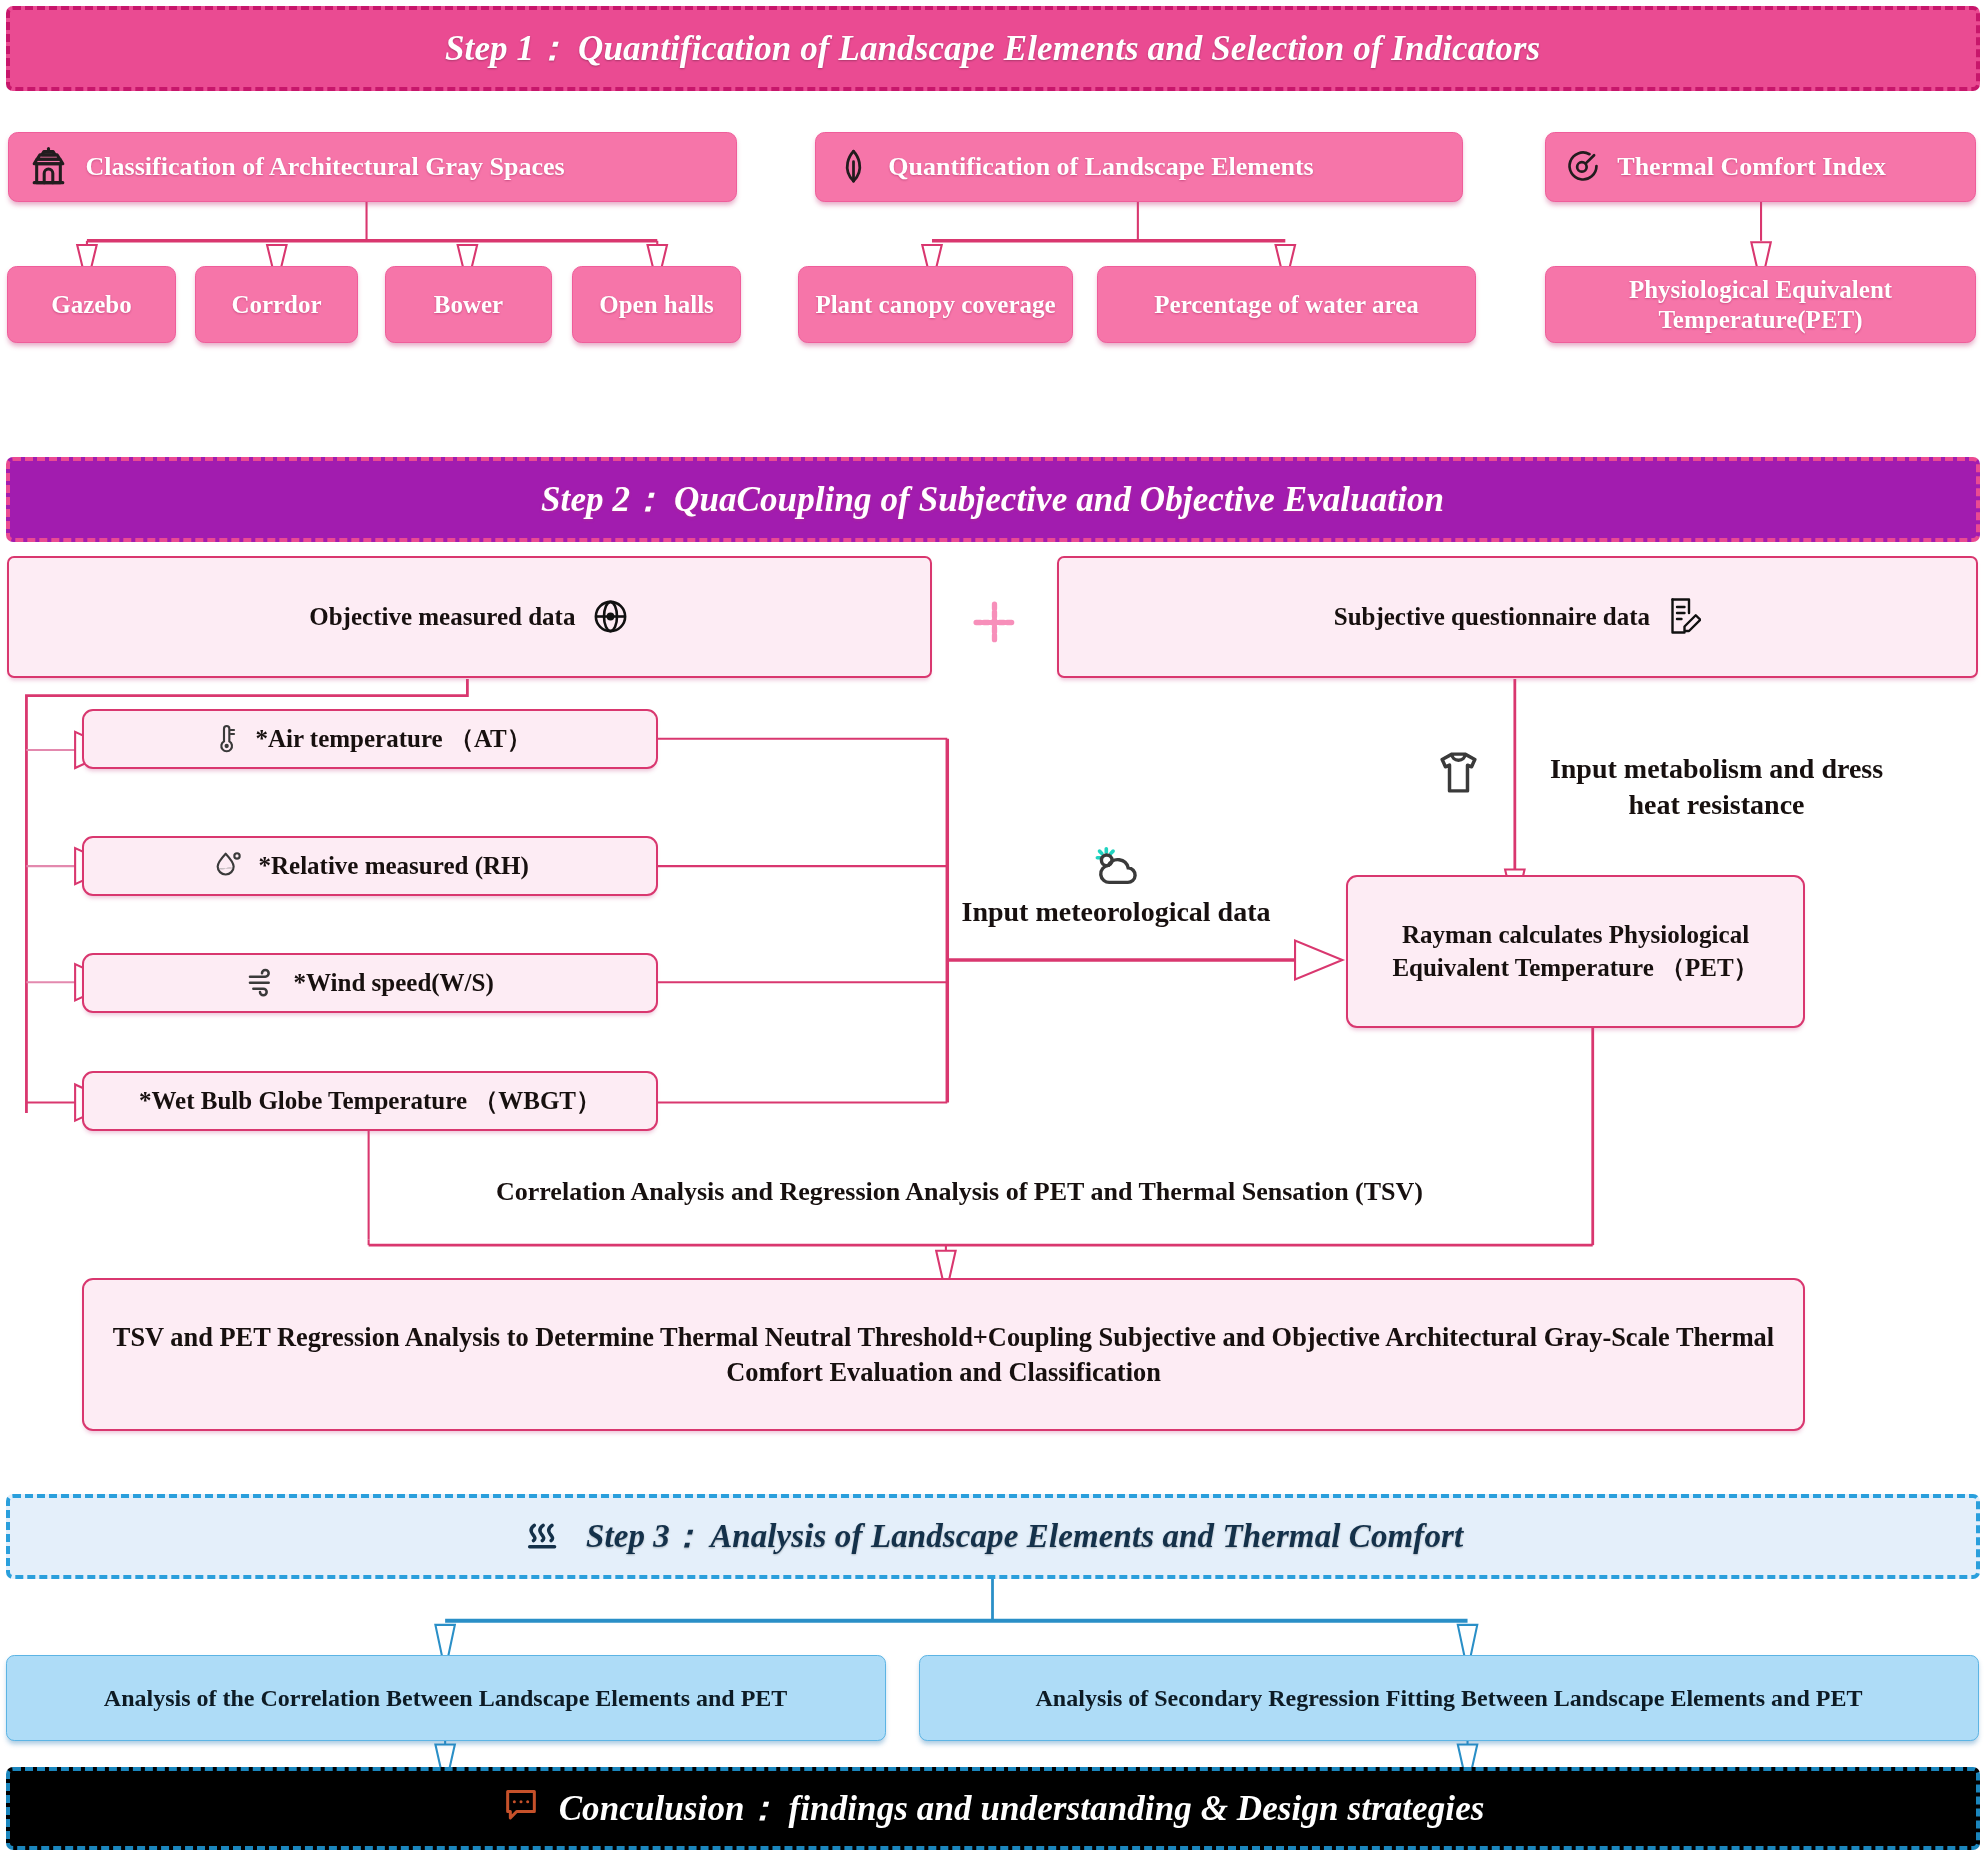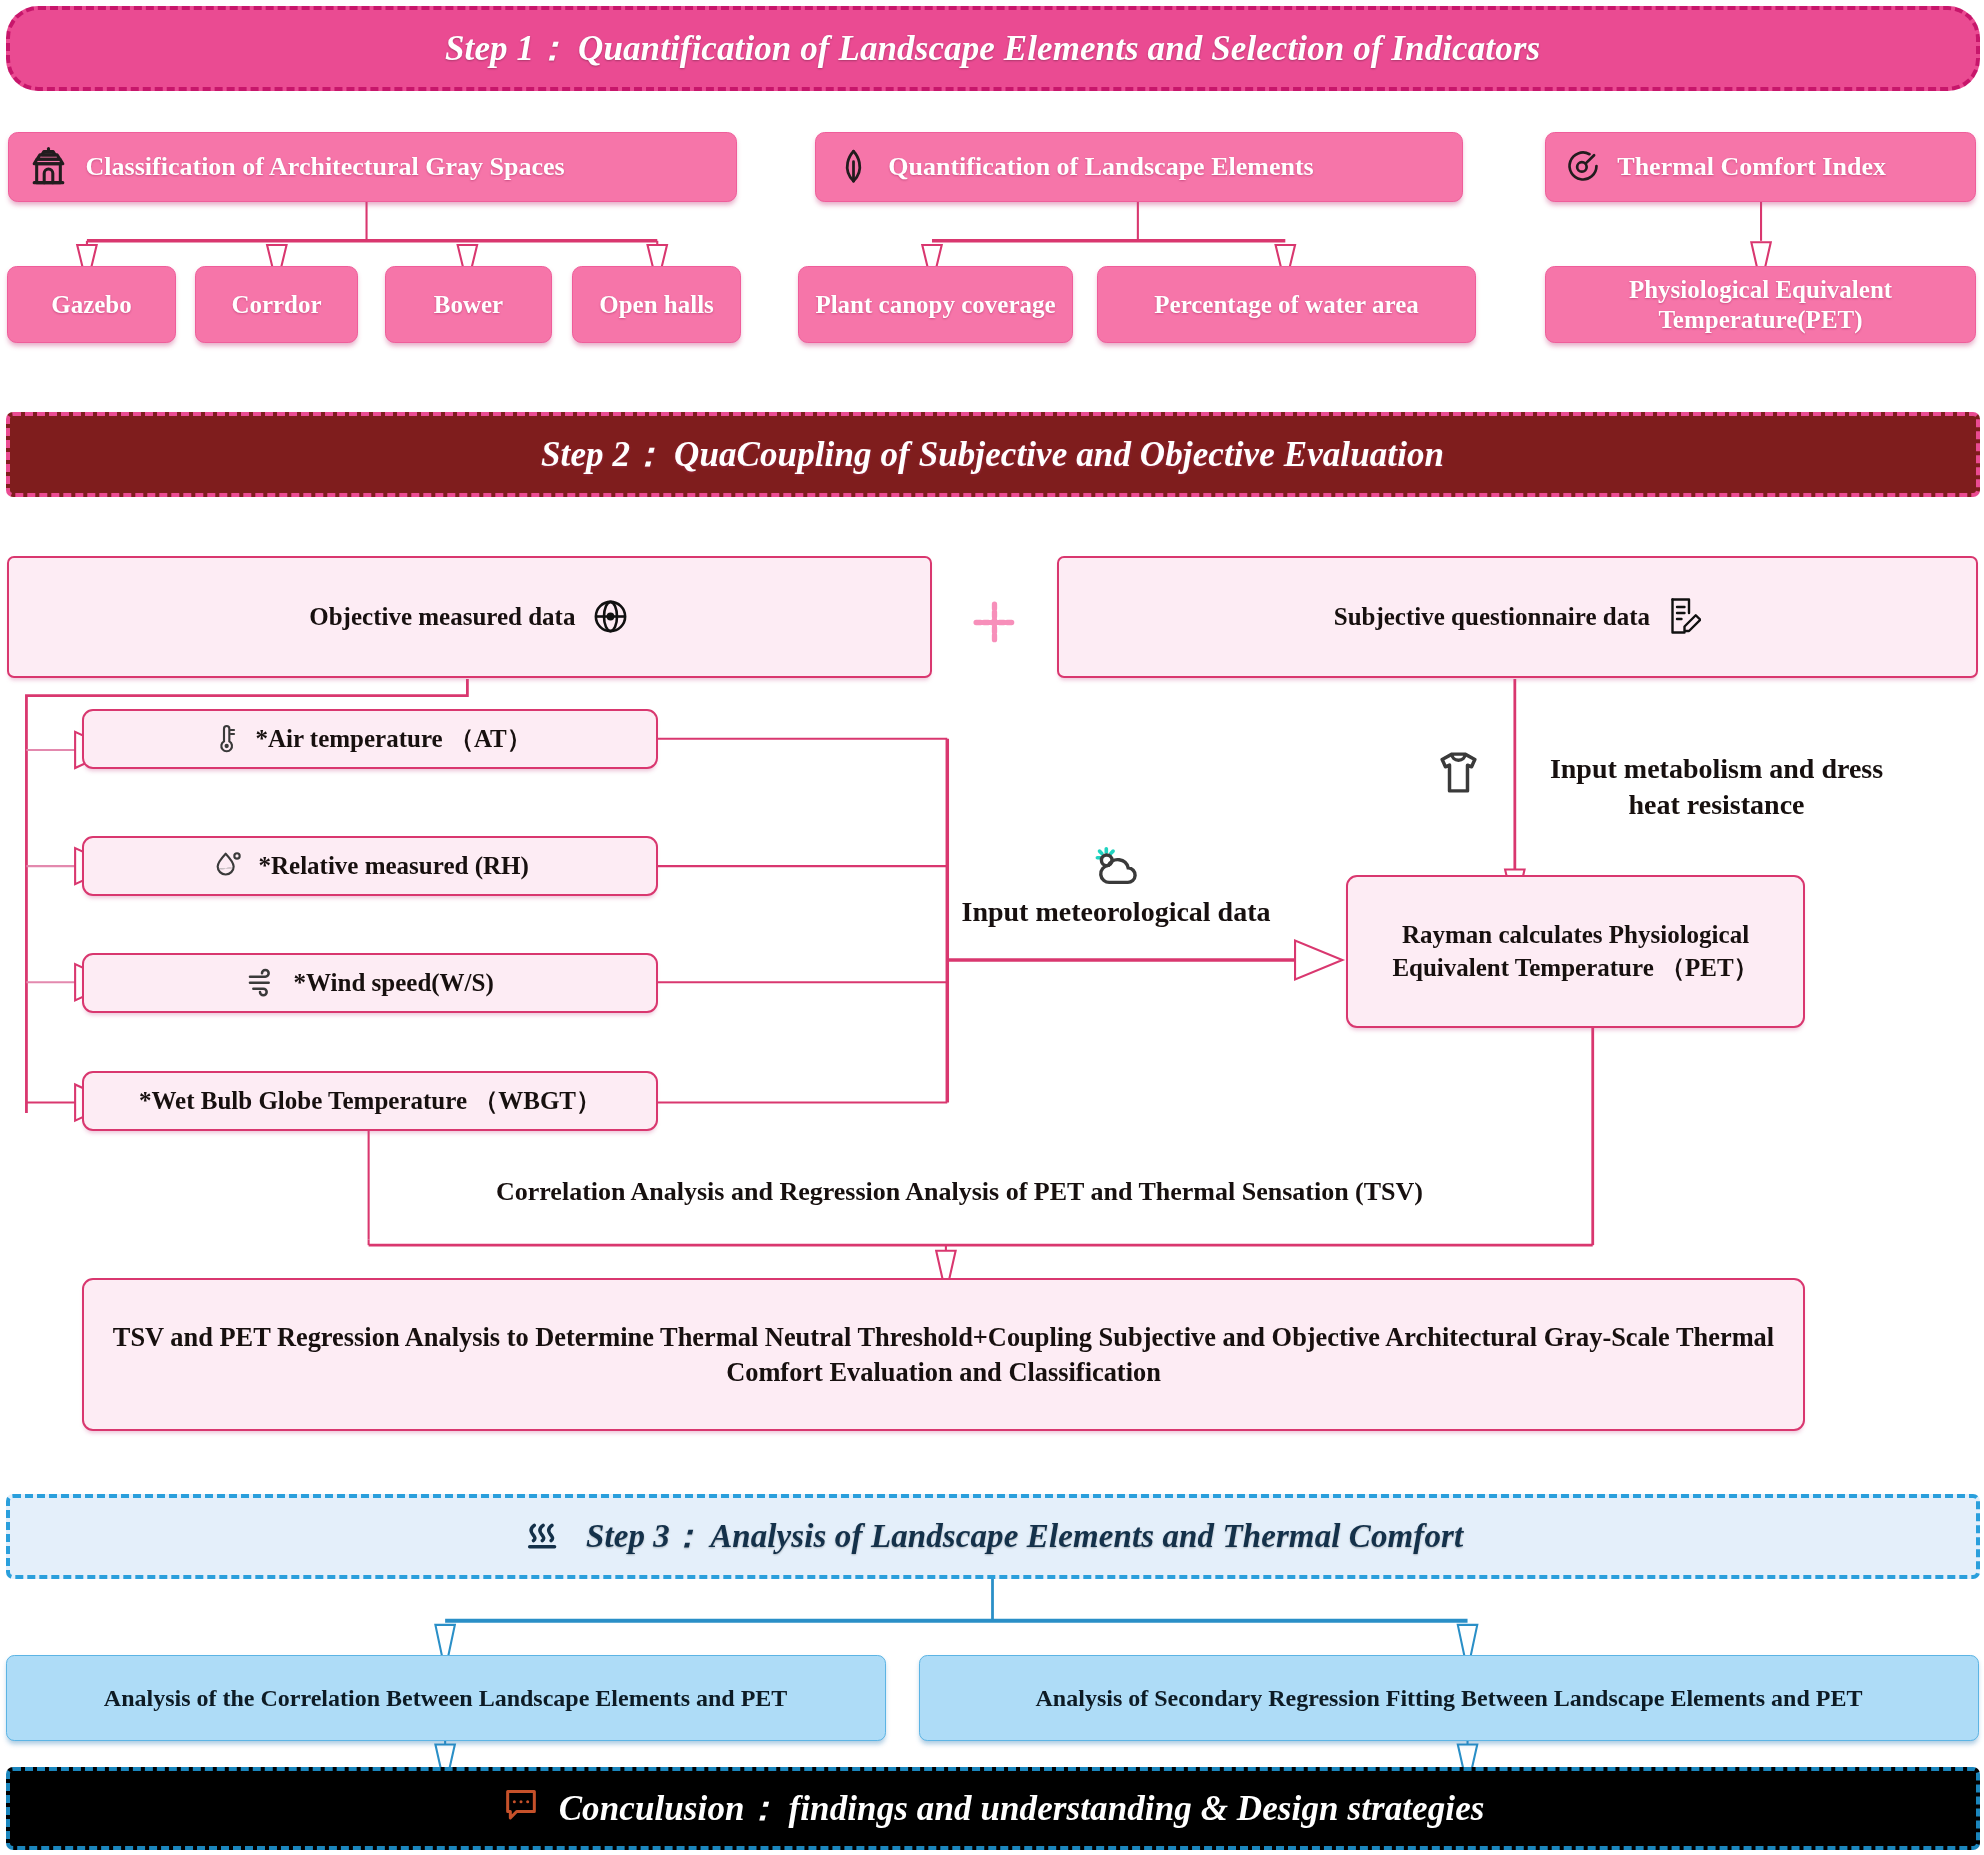--- a/index.html
+++ b/index.html
@@ -19,21 +19,21 @@
   .banner .btxt{
     font-style:italic;font-weight:700;color:#ffffff;
     text-shadow:0 1.4px 2.1px rgba(0,0,0,.28);
     letter-spacing:0.1px;
   }
   .step1{
     background:#ea4b92;border:4.9px dashed #c7166b;
   }
   .step1 .btxt{font-size:35px;}
   .step2{
-    background:#7f1d1d;border:4.9px dashed #ea4b92;
+    background:#a21caf;border:4.9px dashed #ea4b92;margin-top:45px;
   }
   .step2 .btxt{font-size:35px;color:#ffffff;text-shadow:0 1.4px 2.8px rgba(190,60,120,.45);}
   .step3{
     background:#e4effa;border:4.9px dashed #2a9fdc;
   }
   .step3 .btxt{font-size:33px;color:#14314a;text-shadow:0 1.4px 2.1px rgba(0,0,0,.25);display:flex;align-items:center;gap:18px;}
   .concl{
     background:#000000;border:4.9px dashed #1b86bd;
   }
   .concl .btxt{font-size:35px;color:#ffffff;display:flex;align-items:center;gap:18px;text-shadow:0 1.4px 2.8px rgba(0,0,0,.22);}
@@ -155,21 +155,21 @@
     <path class="b" stroke-width="6" d="M640,2330 L2110,2330"></path>
     <polygon class="ahB" points="626,2336 654,2336 640,2402"></polygon>
     <polygon class="ahB" points="2096,2336 2124,2336 2110,2402"></polygon>
 
     <path class="b" stroke-width="3" d="M640,2462 L640,2510"></path>
     <polygon class="ahB" points="626,2508 654,2508 640,2570"></polygon>
     <path class="b" stroke-width="3" d="M2110,2462 L2110,2510"></path>
     <polygon class="ahB" points="2096,2508 2124,2508 2110,2570"></polygon>
   </svg>
 
-  <div class="abs banner step1" style="left:5.6px;top:5.6px;width:1974px;height:85px;border-radius:32px;">
+  <div class="abs banner step1" style="left:5.6px;top:5.6px;width:1974px;height:85px;">
     <span class="btxt">Step 1： Quantification of Landscape Elements and Selection of Indicators</span>
   </div>
 
   <div class="abs hdrbox" style="left:8.3px;top:132px;width:729px;height:70px;">
     <span class="icon">
       <svg width="43" height="43" viewBox="0 0 24 24" fill="none" stroke="#221c1e" stroke-width="1.7" stroke-linecap="round" stroke-linejoin="round">
         <path d="M12 2v1.6"></path>
           <path d="M9.4 3.6h5.2l1.1 1.9H8.3z"></path>
         <path d="M7.2 5.5h9.6l1.5 2.4H5.7z"></path>
         <path d="M5.6 7.9h12.8l1.6 2.6H4z"></path>

